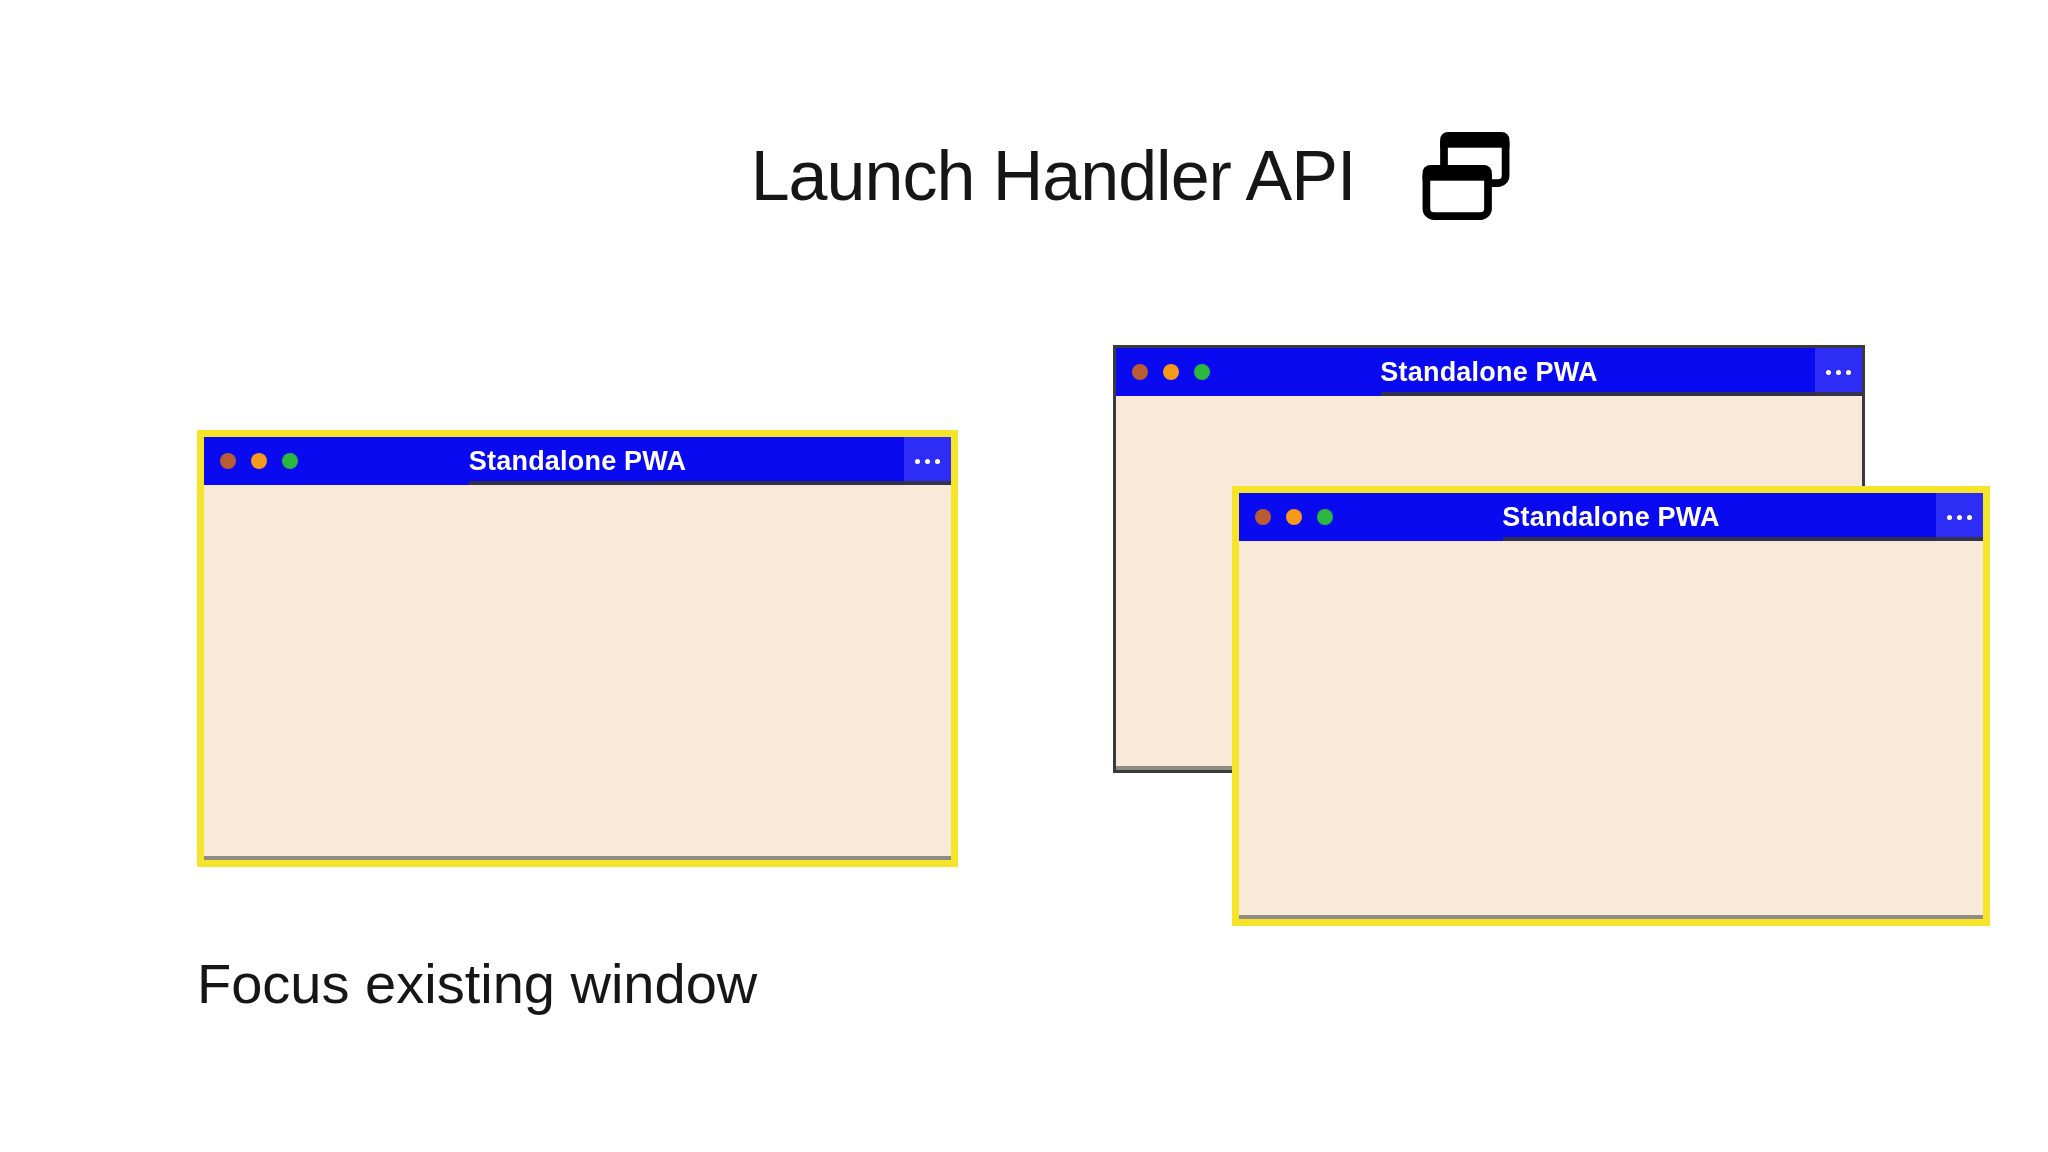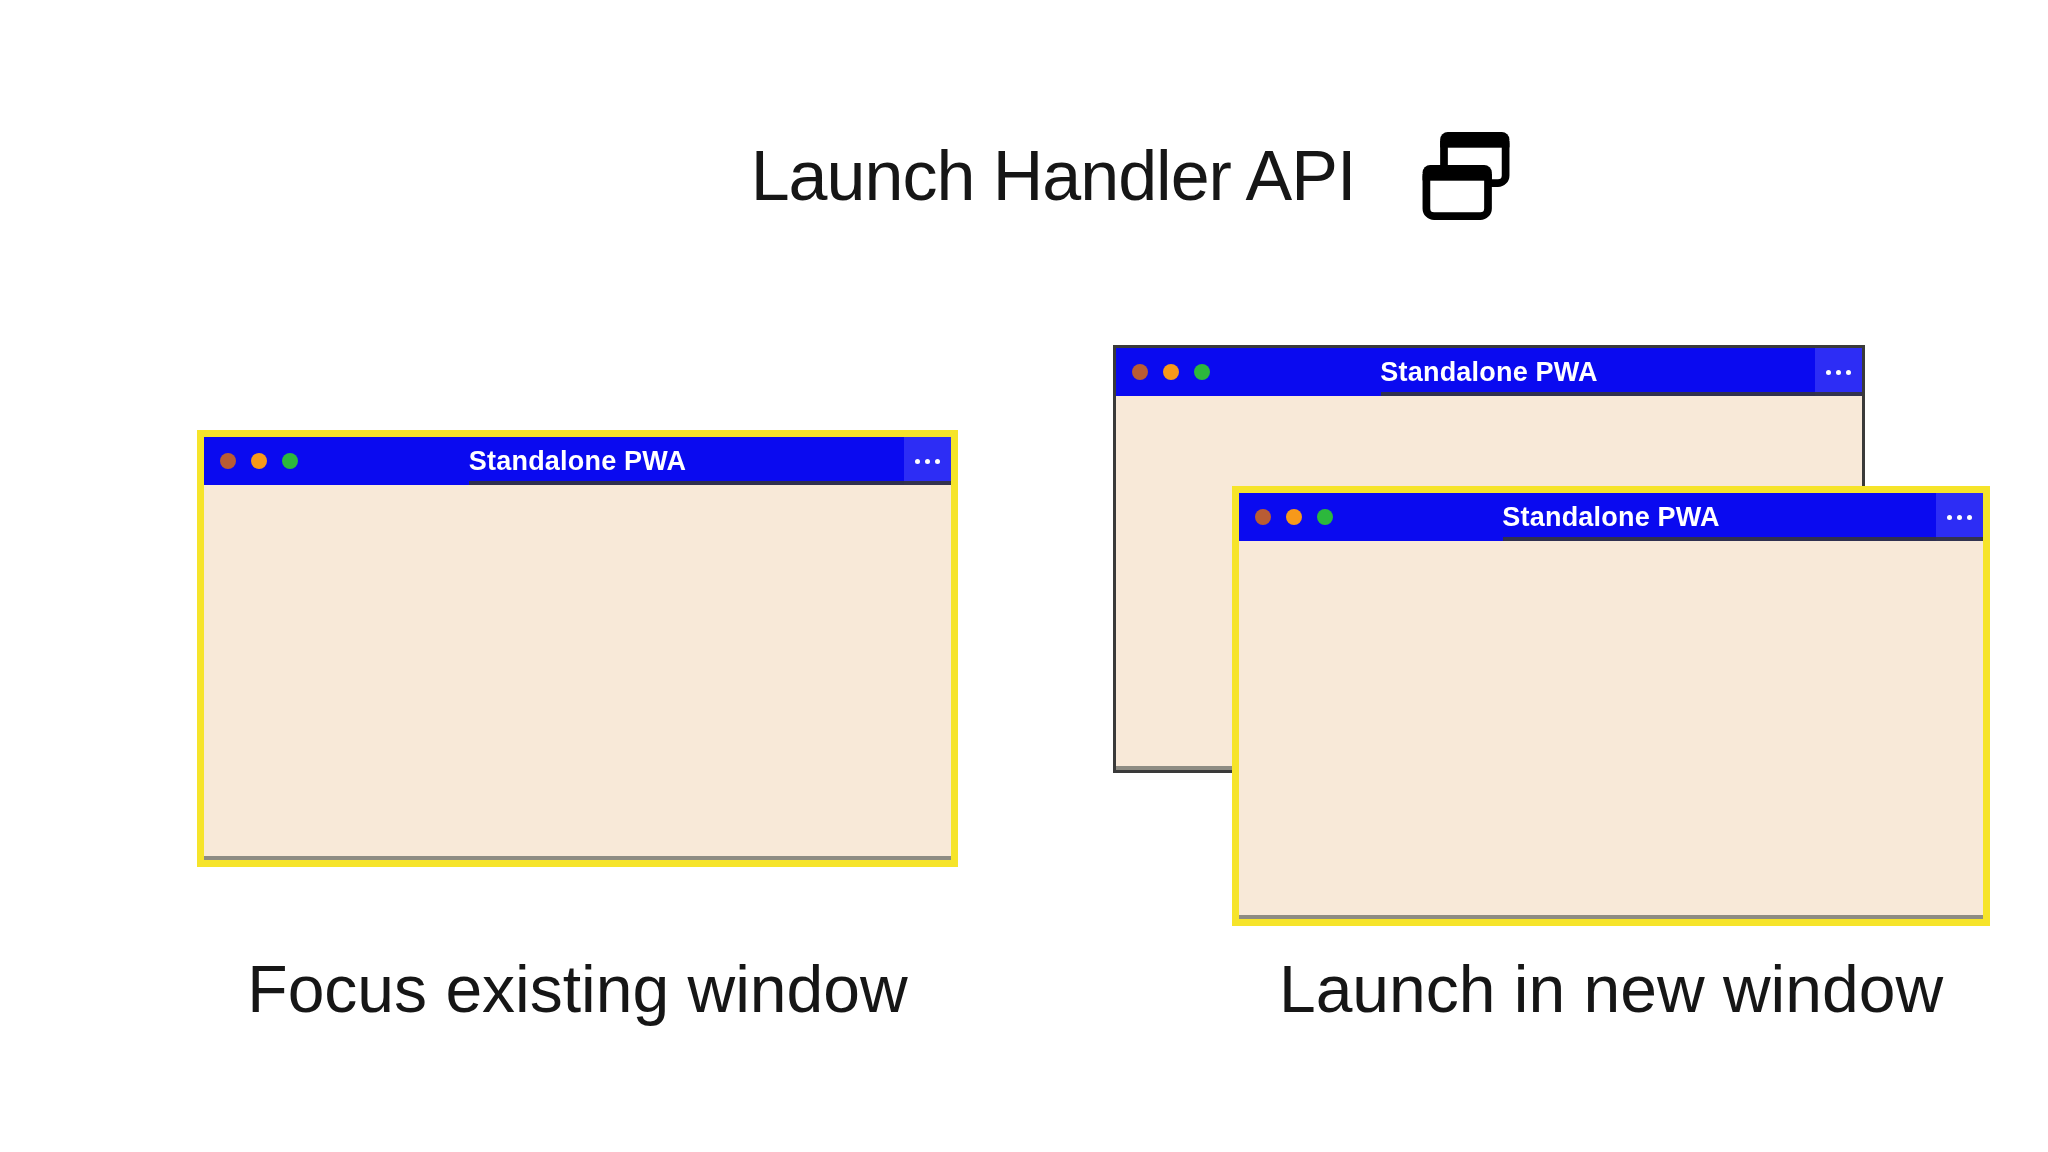--- a/index.html
+++ b/index.html
@@ -49,22 +49,22 @@
     background:#34343d;opacity:.9;z-index:2;
   }
   .window-body{
     flex:1 1 auto;background:var(--window-body-cream,#f8e9d8);
     border-bottom:4px solid #8e8c83;
   }
   #win-left{left:197px;top:430px;width:761px;height:437px;}
   #win-back{left:1113px;top:345px;width:752px;height:428px;z-index:1;}
   #win-front{left:1232px;top:486px;width:758px;height:440px;z-index:2;}
   .caption{
-    position:absolute;top:950px;text-align:center;
-    font-size:66px;font-weight:400;color:var(--text-dark,#161616);
+    position:absolute;top:950px;text-align:left;
+    font-size:56px;font-weight:400;color:var(--text-dark,#161616);
     line-height:1.2;white-space:nowrap;
   }
   #caption-left{left:197px;width:761px;}
   #caption-right{left:1232px;width:758px;}
 </style>
 </head>
 <body>
 
 <div class="stage">
 
@@ -129,15 +129,14 @@
         <span class="menu-dot"></span>
         <span class="menu-dot"></span>
         <span class="menu-dot"></span>
       </div>
       <div class="bar-shadow"></div>
     </div>
     <div class="window-body"></div>
   </div>
 
   <div class="caption" id="caption-left">Focus existing window</div>
-  <div class="caption" id="caption-right">Launch in new window</div>
 
 </div>
 
 </body></html>

